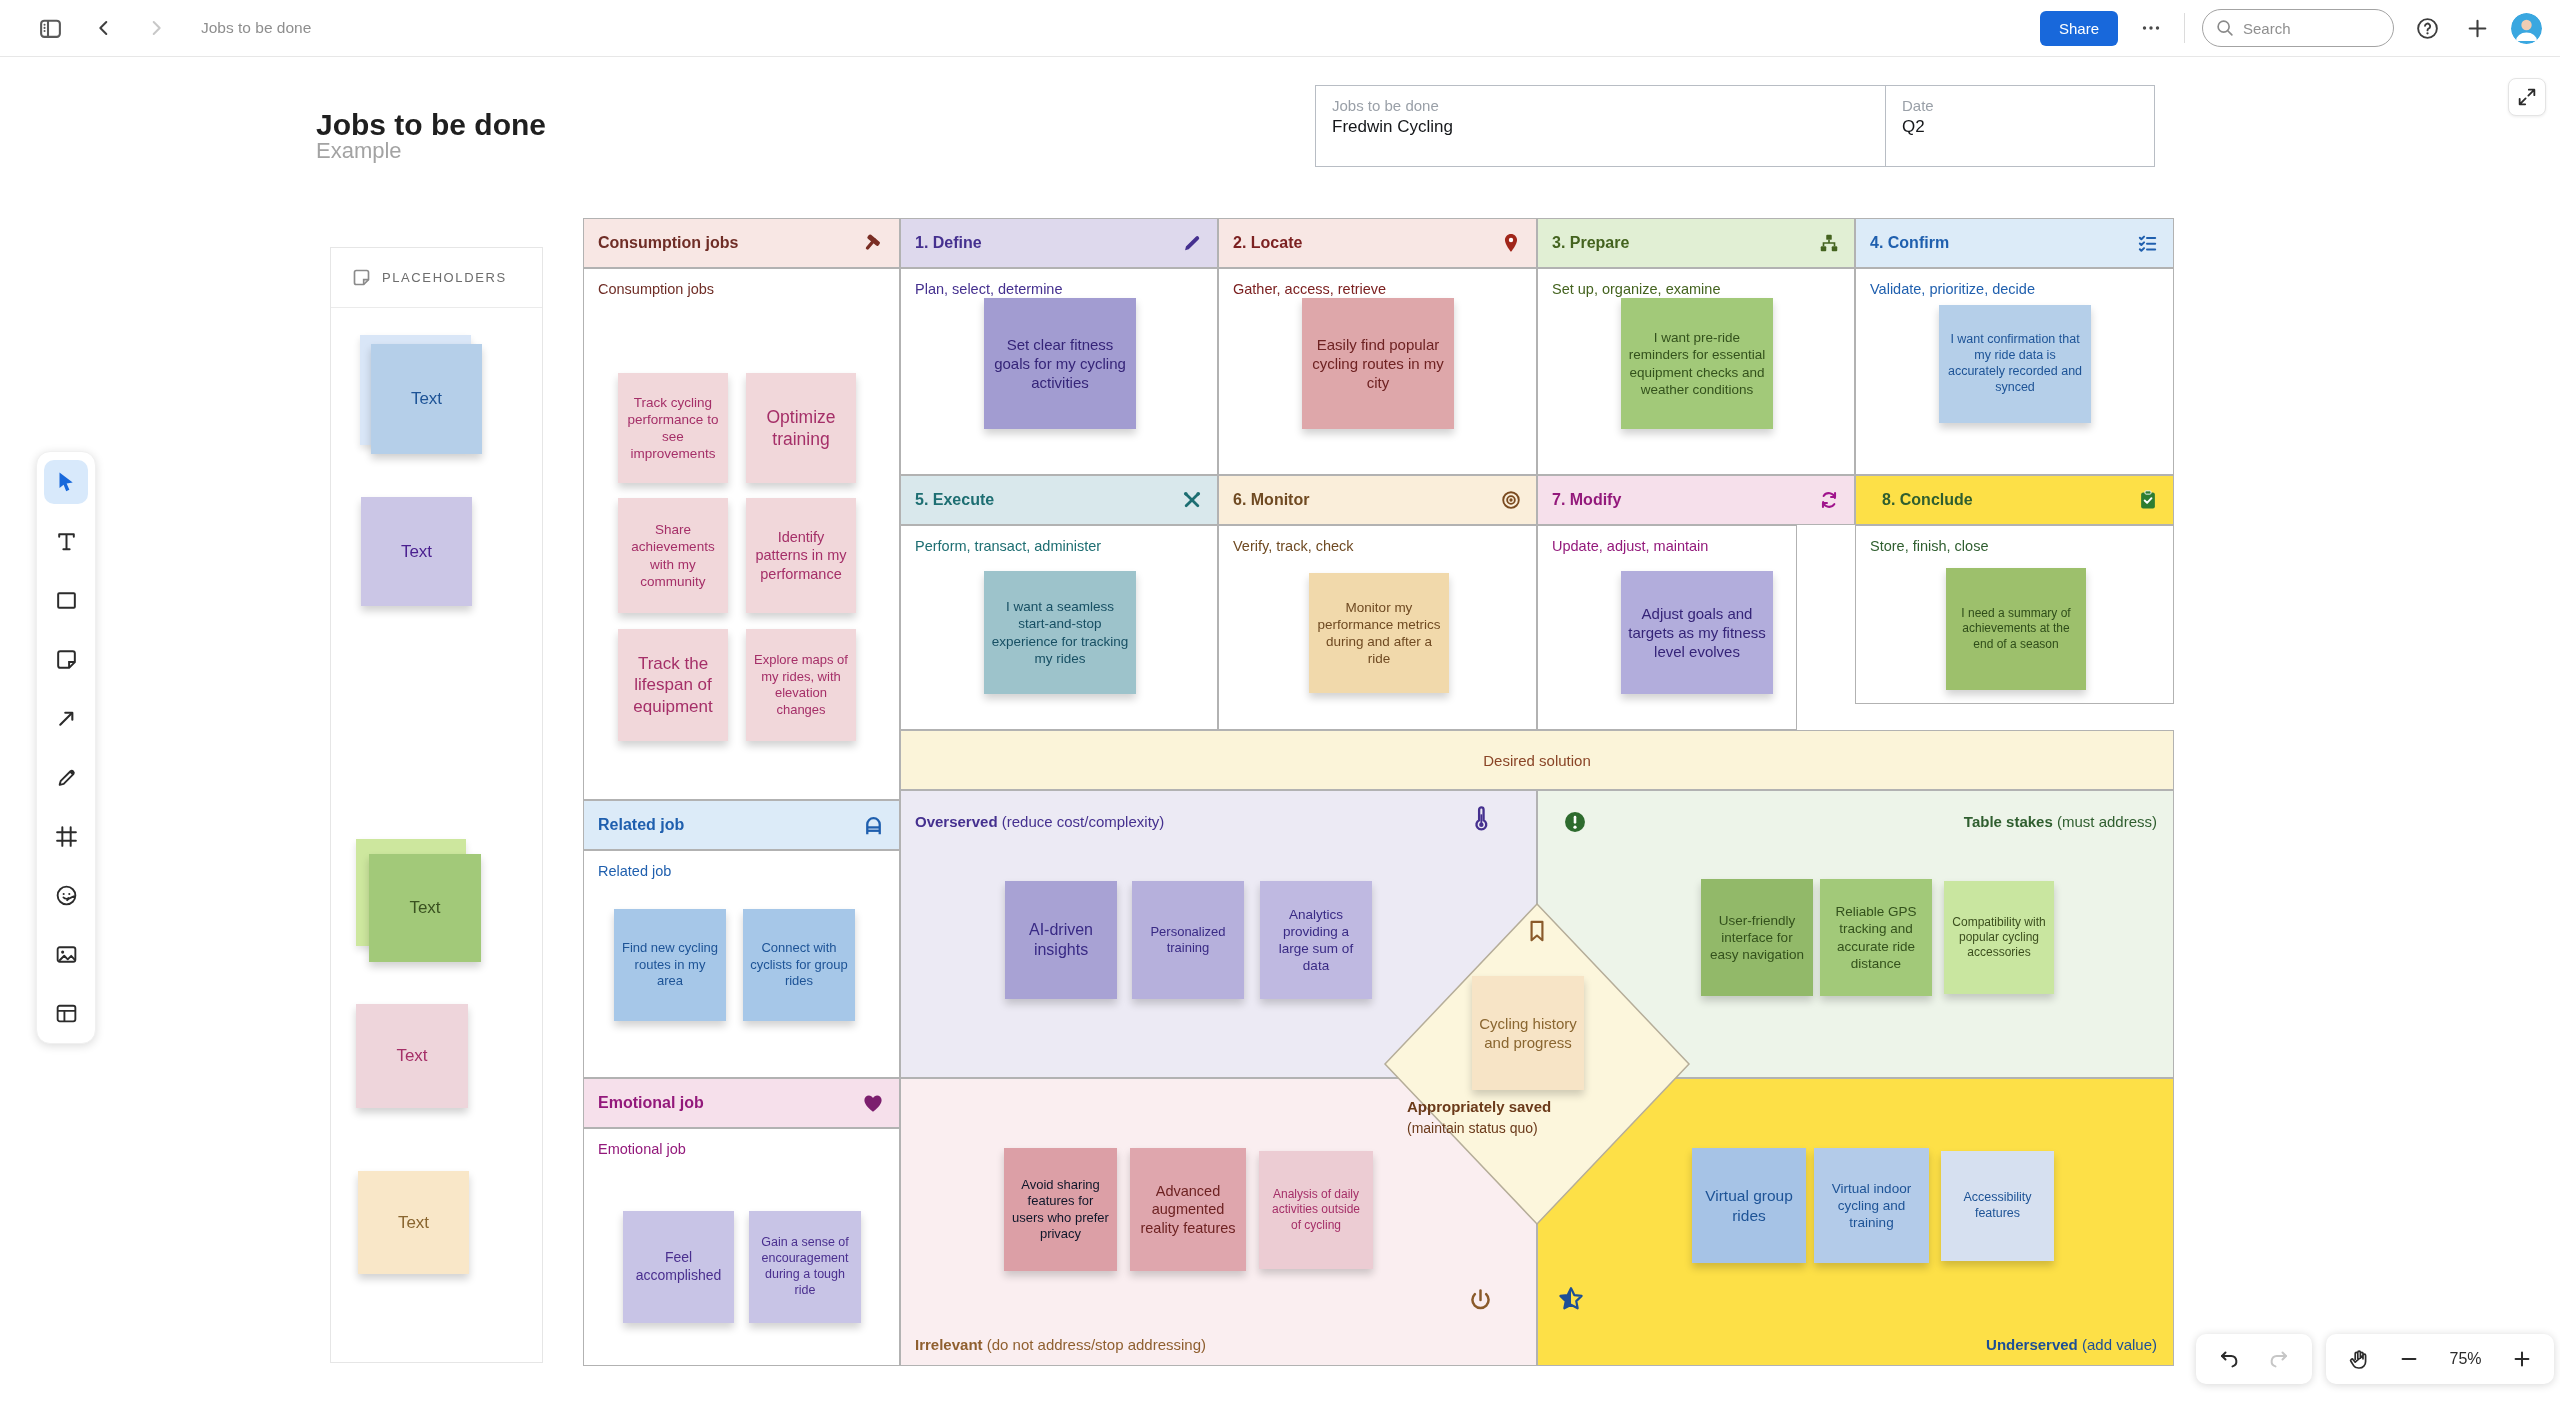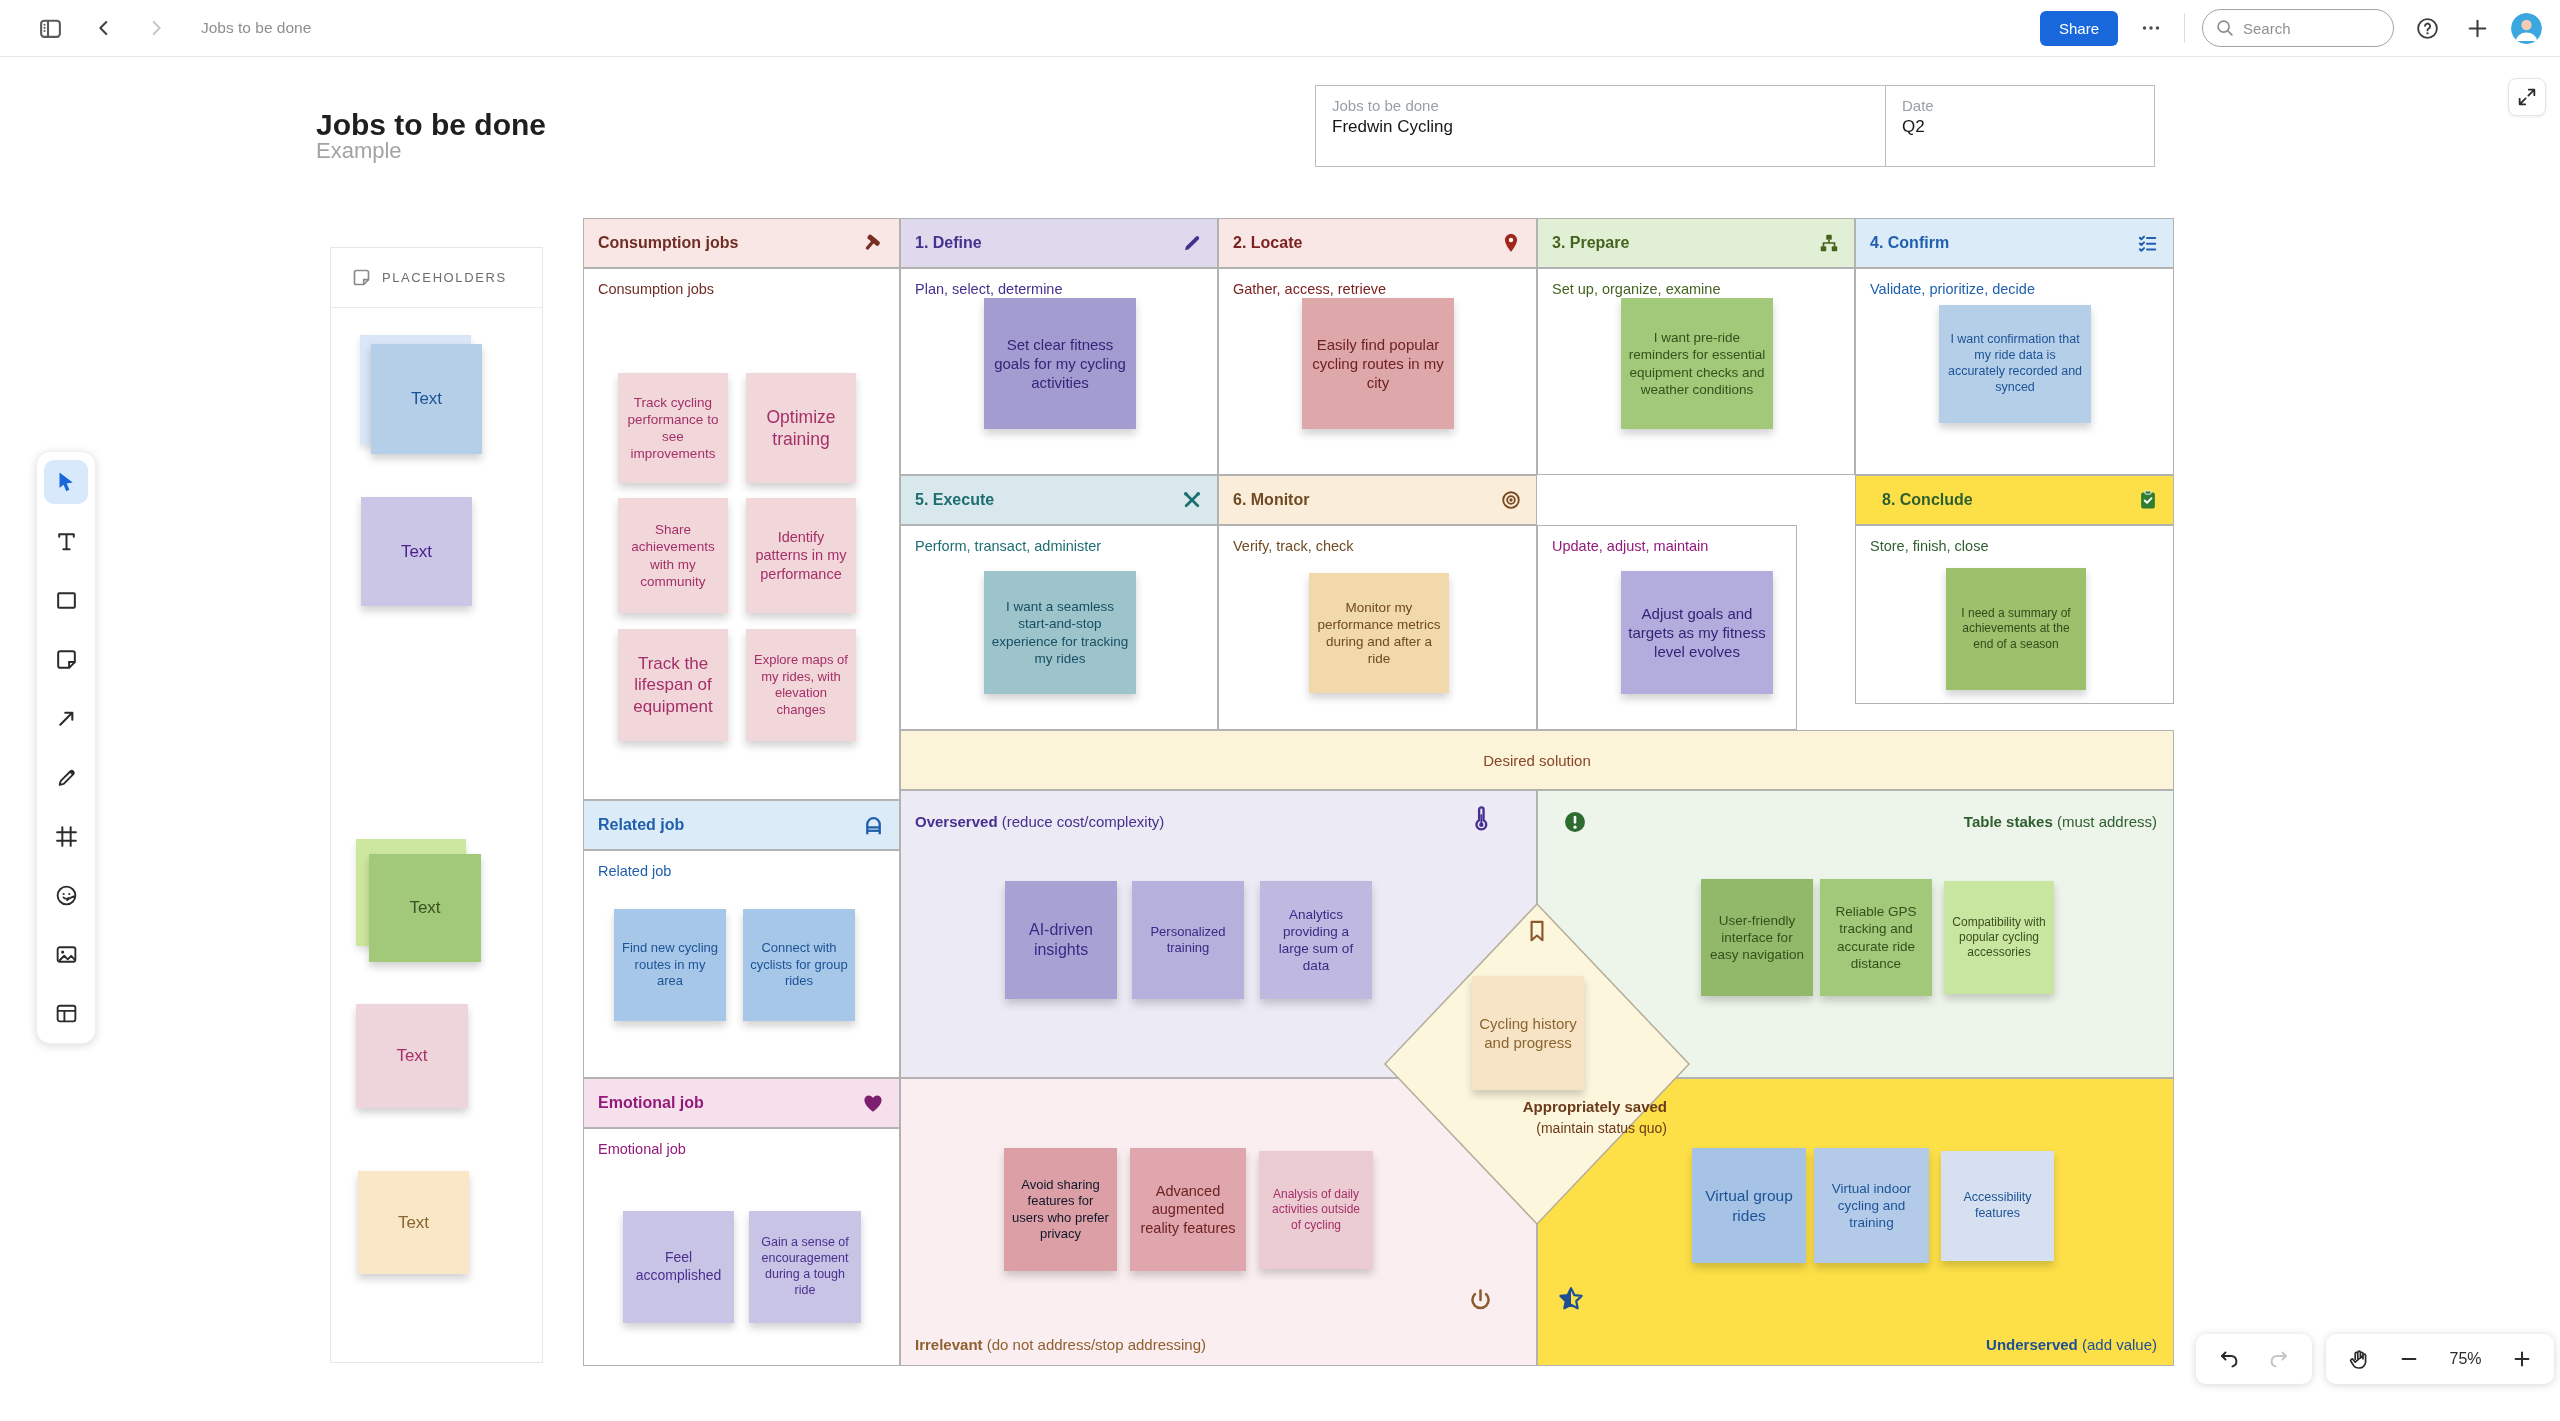--- a/index.html
+++ b/index.html
@@ -112,21 +112,21 @@
   .stk-ts1 { background:#92b969; color:#33511c; } .stk-ts2 { background:#a2c979; color:#33511c; }
   .stk-ts3 { background:#c9e6a0; color:#3c4f1e; }
   .stk-ir1 { background:#dc9fa6; color:#0f172a; } .stk-ir2 { background:#dfa6ad; color:#6e2222; }
   .stk-ir3 { background:#ecccd3; color:#a52f68; }
   .stk-un1 { background:#a6c3e6; color:#1d5396; } .stk-un2 { background:#b3cbe9; color:#1d5396; }
   .stk-un3 { background:#d6e0f0; color:#1d5396; }
   .stk-rel { background:#a6c7e8; color:#1d5396; }
   .stk-emo { background:#c8c4e6; color:#4a2f8f; }
   .stk-center { background:#f7e4c6; color:#8a6630; }
 
-  .diamond-label { position:absolute; left:824px; width:260px; text-align:right; color:#6b3a1a; }
+  .diamond-label { position:absolute; left:824px; width:260px; text-align:left; color:#6b3a1a; }
 
   
   .ctrl-group { position:absolute; background:#fff; border-radius:10px;
     box-shadow:0 1px 8px rgba(0,0,0,.16); display:flex; align-items:center; z-index:50; }
   .ctrl-btn { background:none; border:none; padding:6px; cursor:pointer; display:flex; align-items:center; }
   .zoom-level { font-size:16px; color:#2b2b2b; min-width:48px; text-align:center; }
 </style>
 </head>
 <body>
 
@@ -396,20 +396,31 @@
         </svg>
       </span>
   </div>
   <div class="cell hdr hd-mon" style="left:635px;top:257px;width:319px;height:50px;">
     <span>6. Monitor</span>
     <span>
         <svg width="22" height="22" viewBox="0 0 24 24" fill="none" stroke="#7a4a1f" stroke-width="2">
           <circle cx="12" cy="12" r="8.5"></circle>
           <circle cx="12" cy="12" r="4.2"></circle>
           <circle cx="12" cy="12" r="0.8" fill="#7a4a1f"></circle>
+        </svg>
+      </span>
+  </div>
+  <div class="cell hdr hd-mod" style="left:954px;top:257px;width:318px;height:50px;">
+    <span>7. Modify</span>
+    <span>
+        <svg width="22" height="22" viewBox="0 0 24 24" fill="none" stroke="#a0148c" stroke-width="2.2" stroke-linecap="round" stroke-linejoin="round">
+          <path d="M18.4 9.8A6.8 6.8 0 0 0 6.1 7.6"></path>
+          <path d="M18.6 4.4v4.4h-4.4"></path>
+          <path d="M5.6 14.2a6.8 6.8 0 0 0 12.3 2.2"></path>
+          <path d="M5.4 19.6v-4.4h4.4"></path>
         </svg>
       </span>
   </div>
   <div class="cell hdr hd-conc" style="left:1272px;top:257px;width:319px;height:50px;">
     <span>8. Conclude</span>
     <span>
         <svg width="22" height="22" viewBox="0 0 24 24">
           <rect x="4.5" y="3.8" width="15" height="17.5" rx="2.2" fill="#2e7d32"></rect>
           <rect x="8.7" y="2" width="6.6" height="3.6" rx="1.2" fill="#2e7d32" stroke="#fff" stroke-width="1"></rect>
           <path d="M8.4 12.6l2.6 2.6 4.8-5.2" stroke="#fff" stroke-width="2.1" fill="none" stroke-linecap="round" stroke-linejoin="round"></path>

